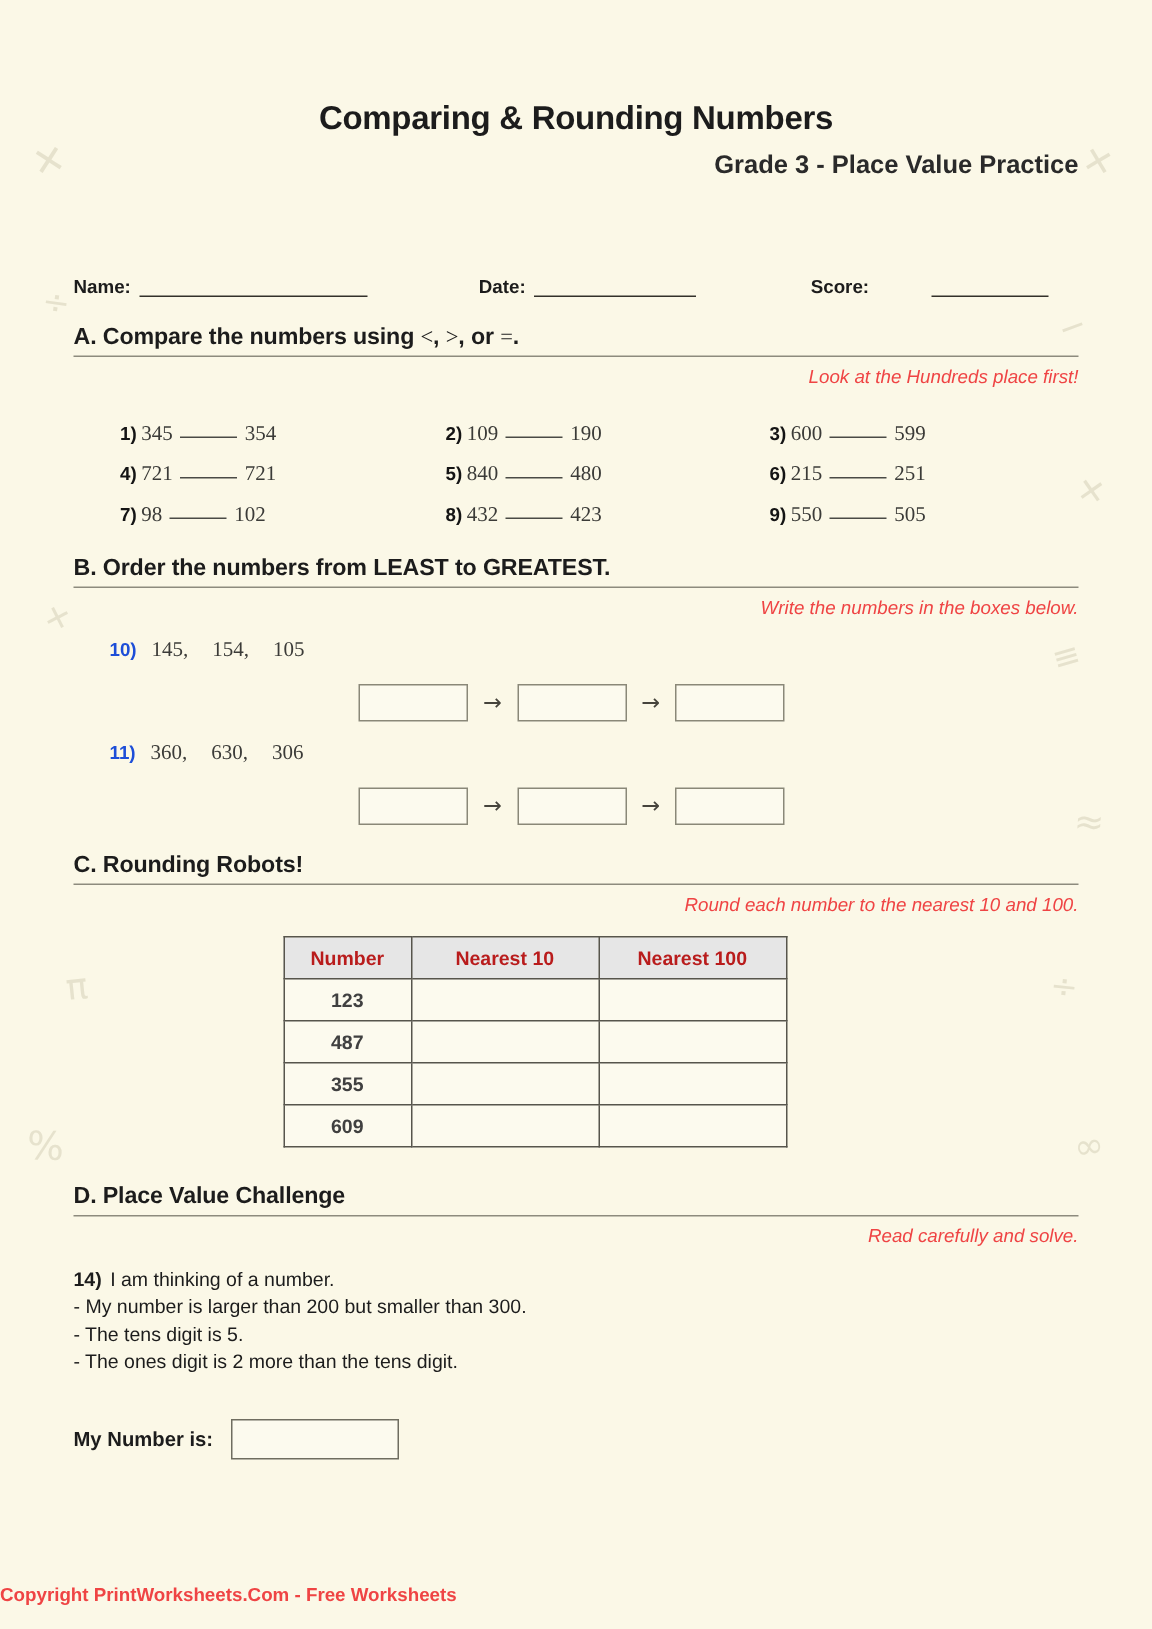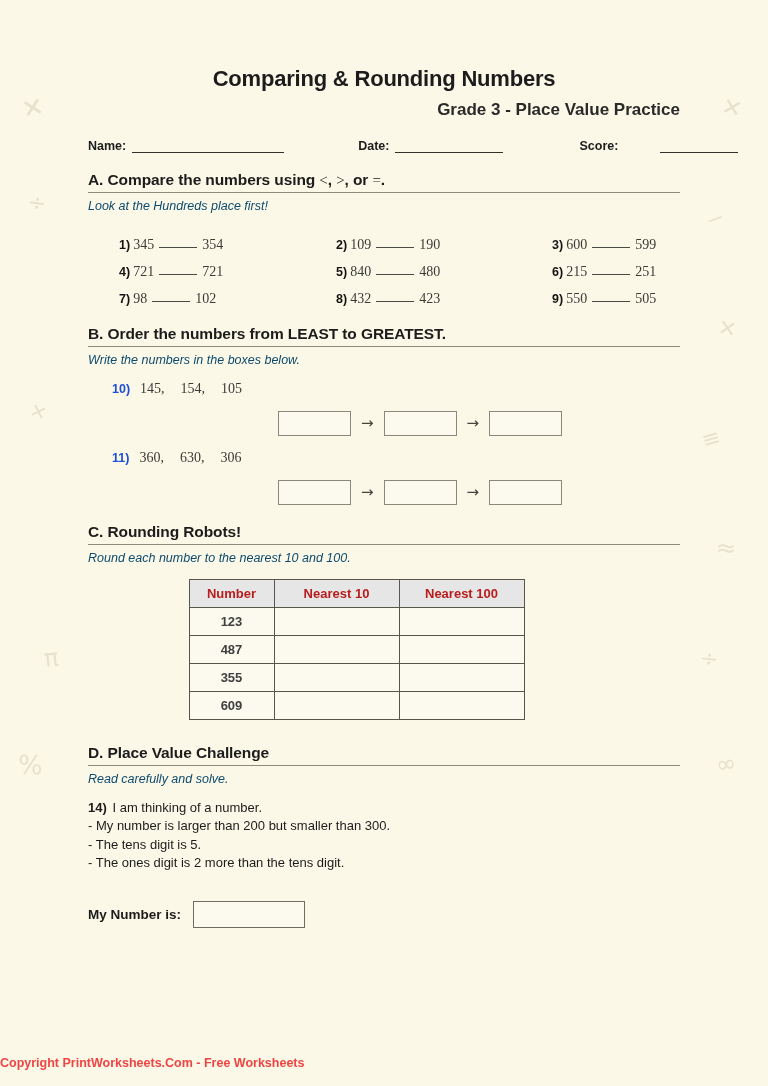--- a/index.html
+++ b/index.html
@@ -28,21 +28,21 @@
     color: #e6e2cd;
     font-family: "DejaVu Sans", sans-serif;
     line-height: 1;
     user-select: none;
   }
 
   
   .page {
     position: relative;
     z-index: 1;
-    padding: 0 88px;
+    padding: 0 49px;
     box-sizing: border-box;
   }
 
   
   .title {
     text-align: center;
     font-size: 22px;
     font-weight: bold;
     letter-spacing: -0.2px;
     margin: 0;
@@ -57,21 +57,21 @@
   }
 
   
   .meta-row {
     display: flex;
     align-items: flex-end;
     margin-top: 19px;
     font-size: 12.5px;
     font-weight: bold;
   }
-  .meta-item { display: flex; align-items: flex-end; }
+  .meta-item { display: flex; align-items: flex-end; margin-top: 45px; }
   .meta-label { white-space: nowrap; }
   .meta-line {
     border-bottom: 1.3px solid #33302a;
     margin-left: 6px;
     height: 13px;
   }
   .meta-name   { flex: 0 0 auto; }
   .meta-name   .meta-line { width: 152px; }
   .meta-date   { margin-left: 74px; }
   .meta-date   .meta-line { width: 108px; }
@@ -89,21 +89,22 @@
   }
   .section-head .mathsym {
     font-family: "Liberation Serif", serif;
     font-weight: normal;
     font-size: 15px;
   }
   .section-sub {
     font-size: 12.5px;
     font-style: italic;
     margin-top: 6px;
-    color: #0c4a6e;
+    color: #ef4444;
+    text-align: right;
   }
 
   
   .compare-grid {
     display: grid;
     grid-template-columns: 246px 216px auto;
     margin-top: 24px;
     row-gap: 11px;
   }
   .cmp {

